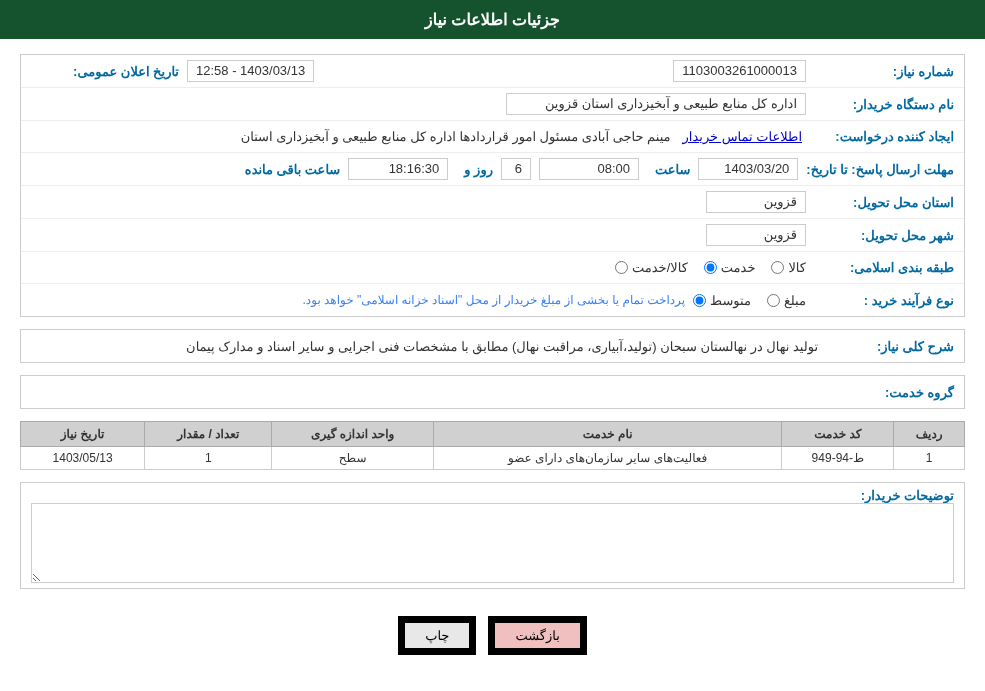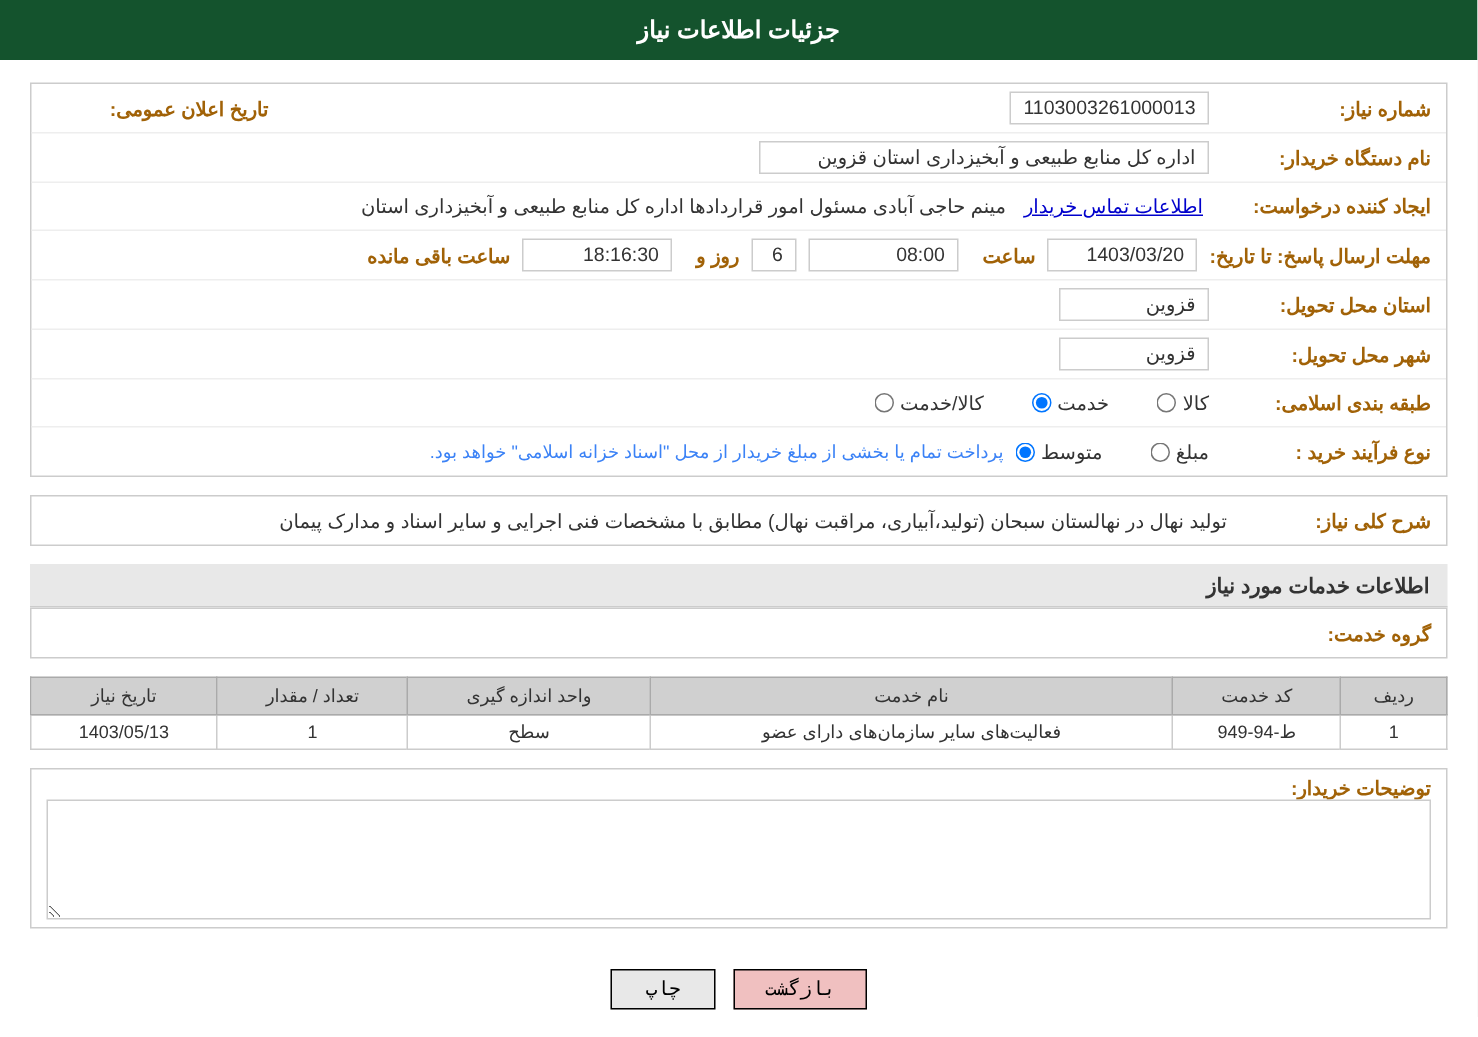--- a/index.html
+++ b/index.html
@@ -38,21 +38,21 @@
       border-bottom: 1px solid #eee;
       padding: 5px 10px;
       min-height: 32px;
       flex-wrap: wrap;
     }
     .form-row:last-child {
       border-bottom: none;
     }
     .label {
       font-weight: bold;
-      color: #a16207;
+      color: #0369a1;
       white-space: nowrap;
       margin-left: 8px;
       min-width: 140px;
       text-align: right;
     }
     .value-box {
       border: 1px solid #ccc;
       padding: 2px 8px;
       min-width: 100px;
       background: #fff;
@@ -81,31 +81,31 @@
     table {
       width: 100%;
       border-collapse: collapse;
       font-size: 12px;
     }
     th {
       background: #d0d0d0;
       border: 1px solid #aaa;
       padding: 5px 8px;
       text-align: center;
-      font-weight: normal;
+      font-weight: bold;
     }
     td {
       border: 1px solid #ccc;
       padding: 4px 8px;
       text-align: center;
     }
     tr:nth-child(even) td { background: #f9f9f9; }
     .radio-group {
       display: flex;
-      gap: 32px;
+      gap: 16px;
       align-items: center;
       flex-direction: row-reverse;
     }
     .radio-item {
       display: flex;
       align-items: center;
       gap: 4px;
     }
     .radio-item input { margin: 0; }
     .inline-fields {
@@ -124,24 +124,24 @@
       font-size: 12px;
     }
     .buttons-row {
       display: flex;
       justify-content: center;
       gap: 12px;
       padding: 15px 0;
     }
     .btn {
       padding: 5px 20px;
-      border: 1px solid #000000;
+      border: 7px solid #000000;
       cursor: pointer;
       font-size: 13px;
-      font-family: Liberation Mono, monospace;
+      font-family: Liberation Sans, sans-serif;
       min-width: 70px;
     }
     .btn-print {
       background: #e8e8e8;
     }
     .btn-back {
       background: #f0c0c0;
     }
   </style>
 </head>
@@ -153,20 +153,21 @@
   </div>
 
   <div class="content">
 
     <div class="form-section">
 
       <div class="form-row">
         <span class="label">شماره نیاز:</span>
         <span class="value-box">1103003261000013</span>
         <span style="margin-right:auto; display:flex; align-items:center; gap:8px;">
+          <span class="value-box">1403/03/13 - 12:58</span>
           <span class="label">تاریخ اعلان عمومی:</span>
         </span>
       </div>
 
       <div class="form-row">
         <span class="label">نام دستگاه خریدار:</span>
         <span class="value-box" style="min-width:300px;">اداره کل منابع طبیعی و آبخیزداری استان قزوین</span>
       </div>
 
       <div class="form-row">
@@ -234,21 +235,20 @@
     </div>
 
     <div class="form-section">
       <div class="form-row">
         <span class="label" style="min-width:120px;">شرح کلی نیاز:</span>
         <span style="flex:1; padding:2px 8px;">تولید نهال در نهالستان سبحان (تولید،آبیاری، مراقبت نهال) مطابق با مشخصات فنی اجرایی و سایر اسناد و مدارک پیمان</span>
       </div>
     </div>
 
     <div class="table-section">
-      <div class="section-header">اطلاعات خدمات مورد نیاز</div>
 
       <div class="form-section">
         <div class="form-row">
           <span class="label">گروه خدمت:</span>
         </div>
       </div>
 
       <table>
         <thead>
           <tr>

